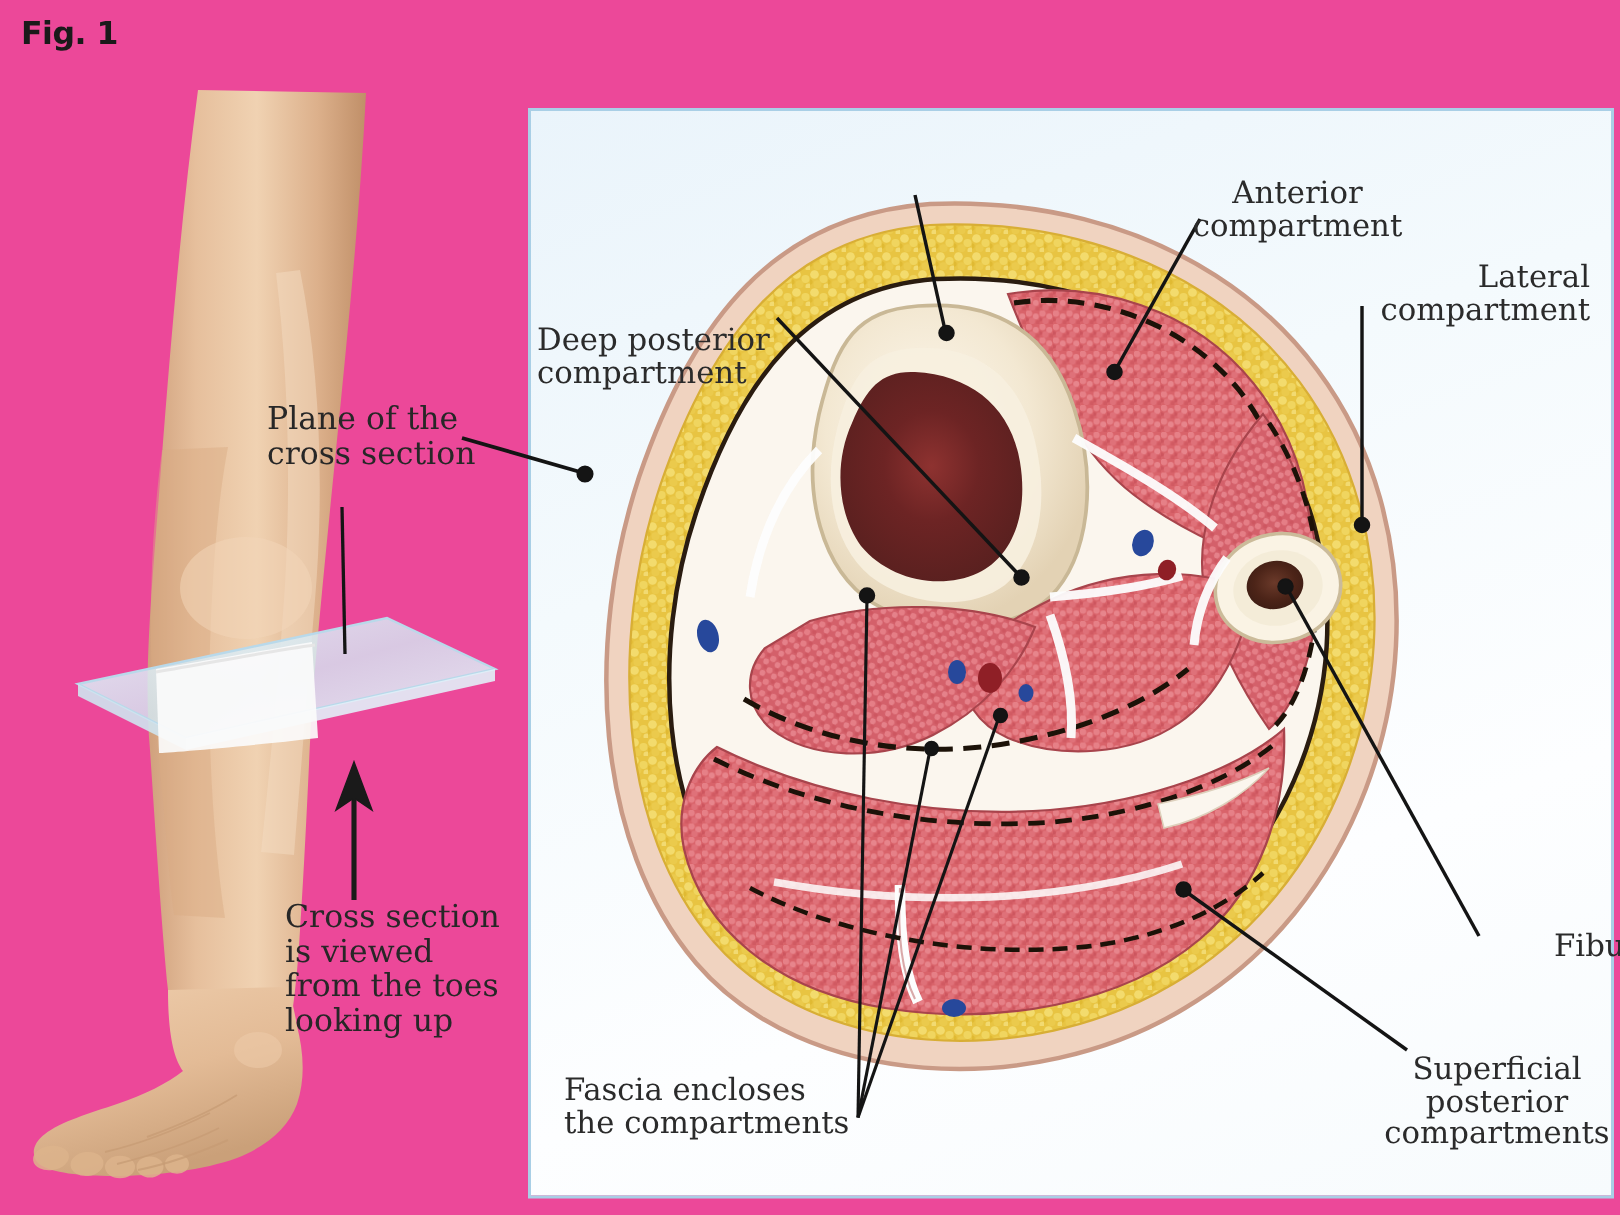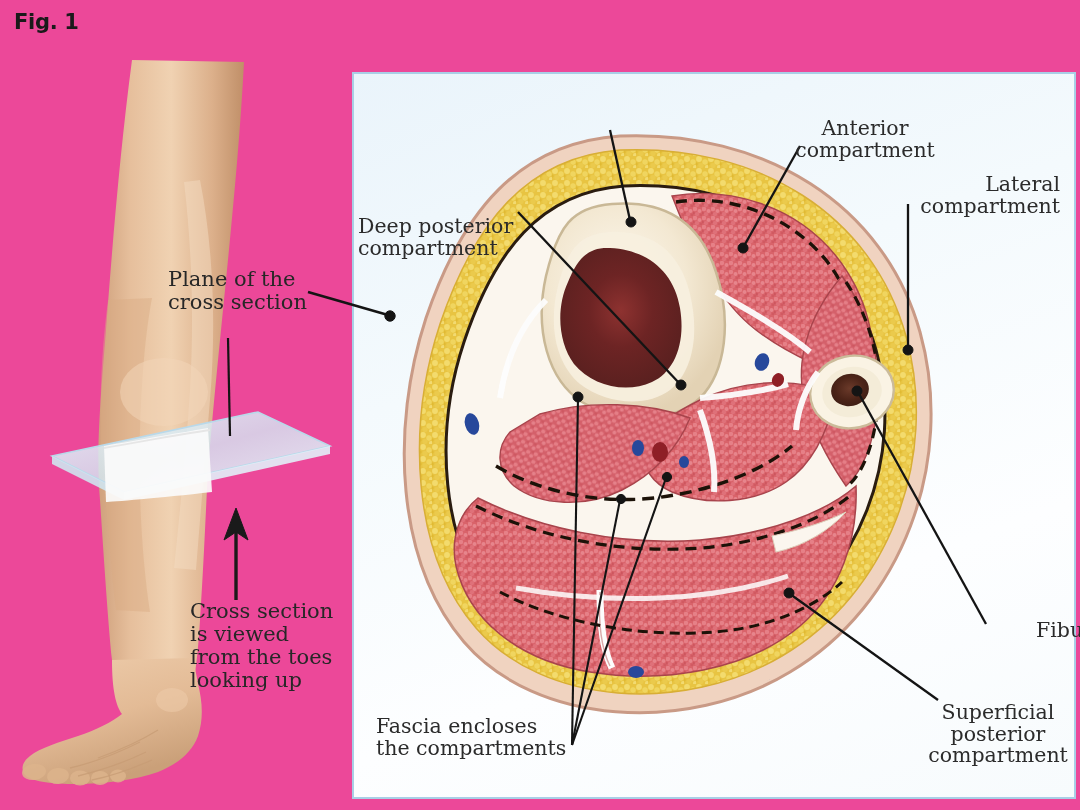--- a/index.html
+++ b/index.html
@@ -294,21 +294,21 @@
         <line x1="572" y1="745" x2="578" y2="398" stroke-width="2.1"></line>
         <circle cx="578" cy="397" r="5"></circle>
         <line x1="572" y1="745" x2="620" y2="500" stroke-width="2.1"></line>
         <circle cx="621" cy="499" r="4.6"></circle>
         <line x1="572" y1="745" x2="666" y2="478" stroke-width="2.1"></line>
         <circle cx="667" cy="477" r="4.6"></circle>
       </g>
     </g>
   </svg>
 
-  <div class="leftlbl" style="left:168px;top:268px;">Plane of the
+  <div class="leftlbl" style="left:178px;top:268px;">Plane of the
 cross section</div>
 
   <div class="leftlbl" style="left:190px;top:600px;">Cross section
 is viewed
 from the toes
 looking up</div>
 
 
   <div class="lbl" style="left:358px;top:172px;margin-top:44px;">Deep posterior
 compartment</div>
@@ -316,18 +316,18 @@
   <div class="lbl center" style="left:770px;top:104px;width:190px;margin-top:14px;">Anterior
 compartment</div>
 
   <div class="lbl right" style="left:860px;top:174px;width:200px;">Lateral
 compartment</div>
 
   <div class="lbl" style="left:992px;top:620px;margin-left:44px;">Fibula</div>
 
   <div class="lbl center" style="left:920px;top:702px;width:156px;">Superficial
 posterior
-compartment</div>
+compartments</div>
 
   <div class="lbl" style="left:376px;top:716px;">Fascia encloses
 the compartments</div>
 
 </div>
 
 </body></html>

